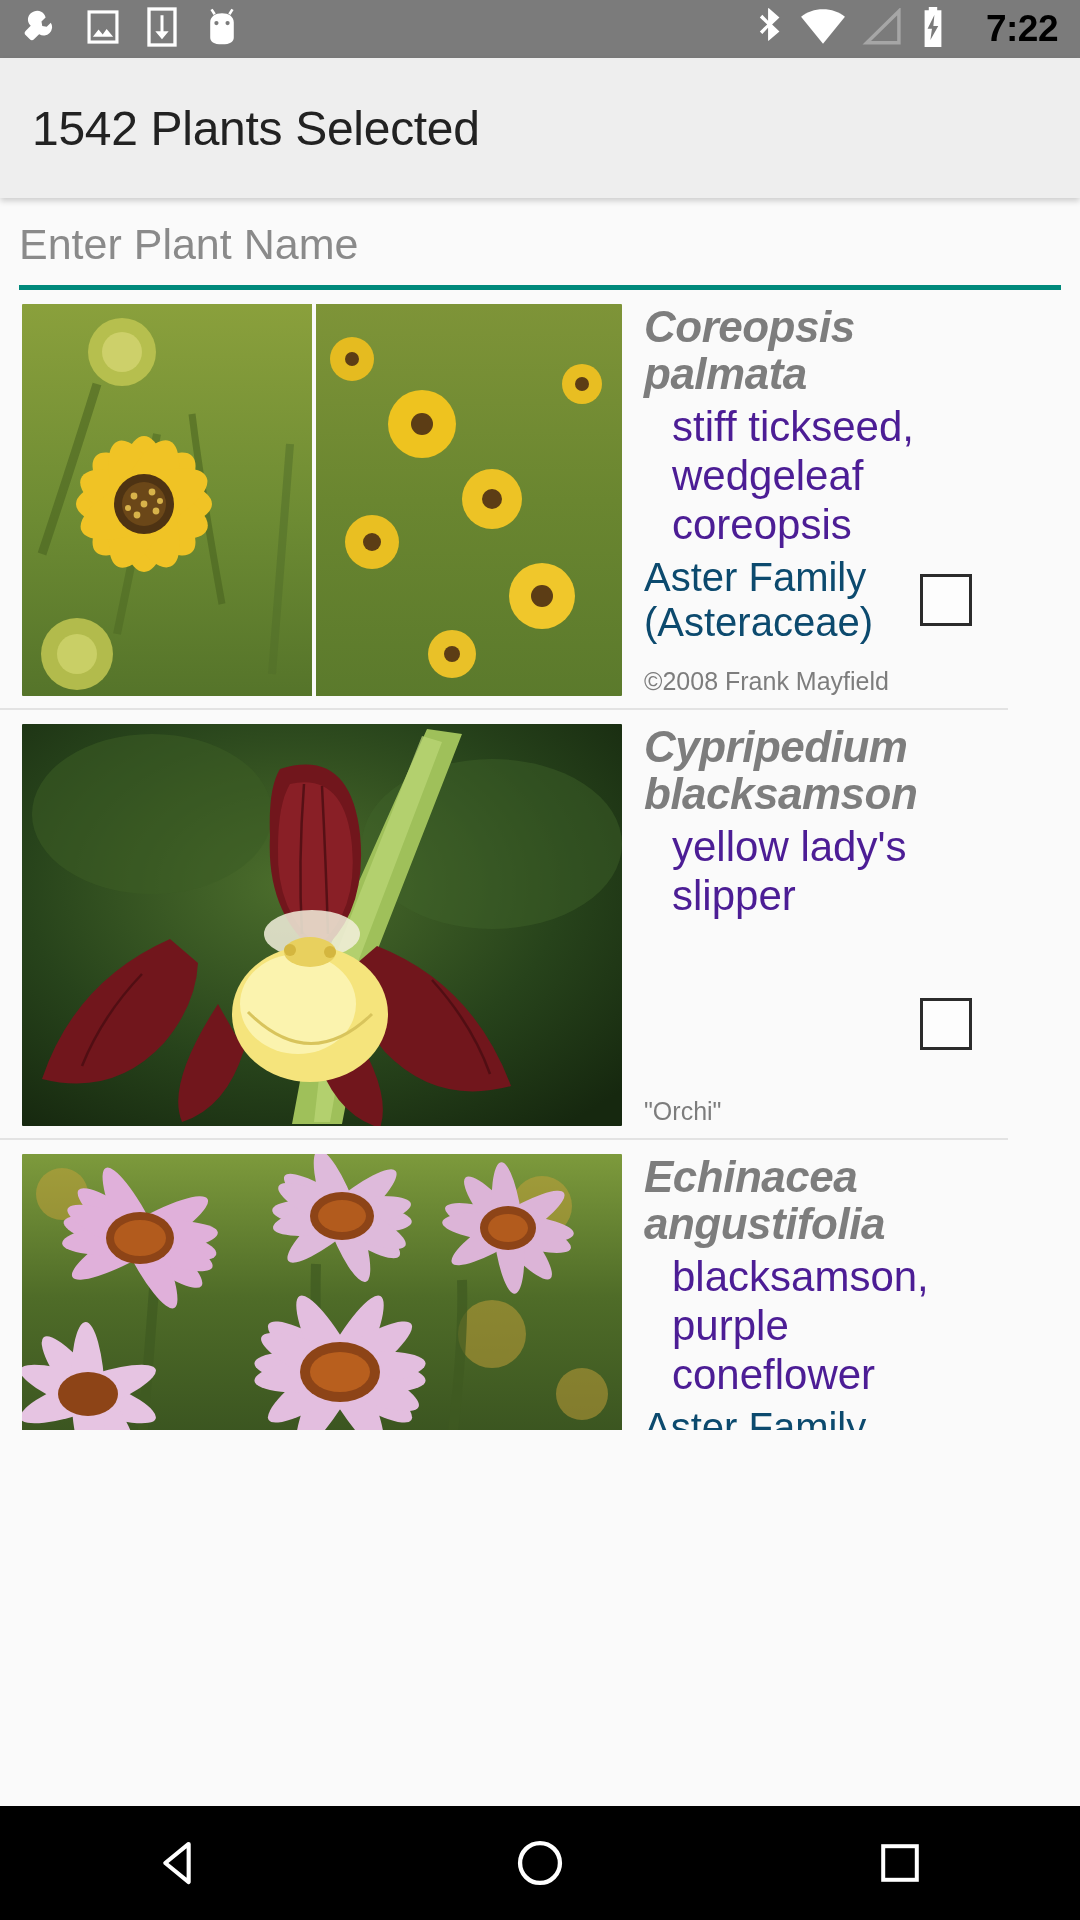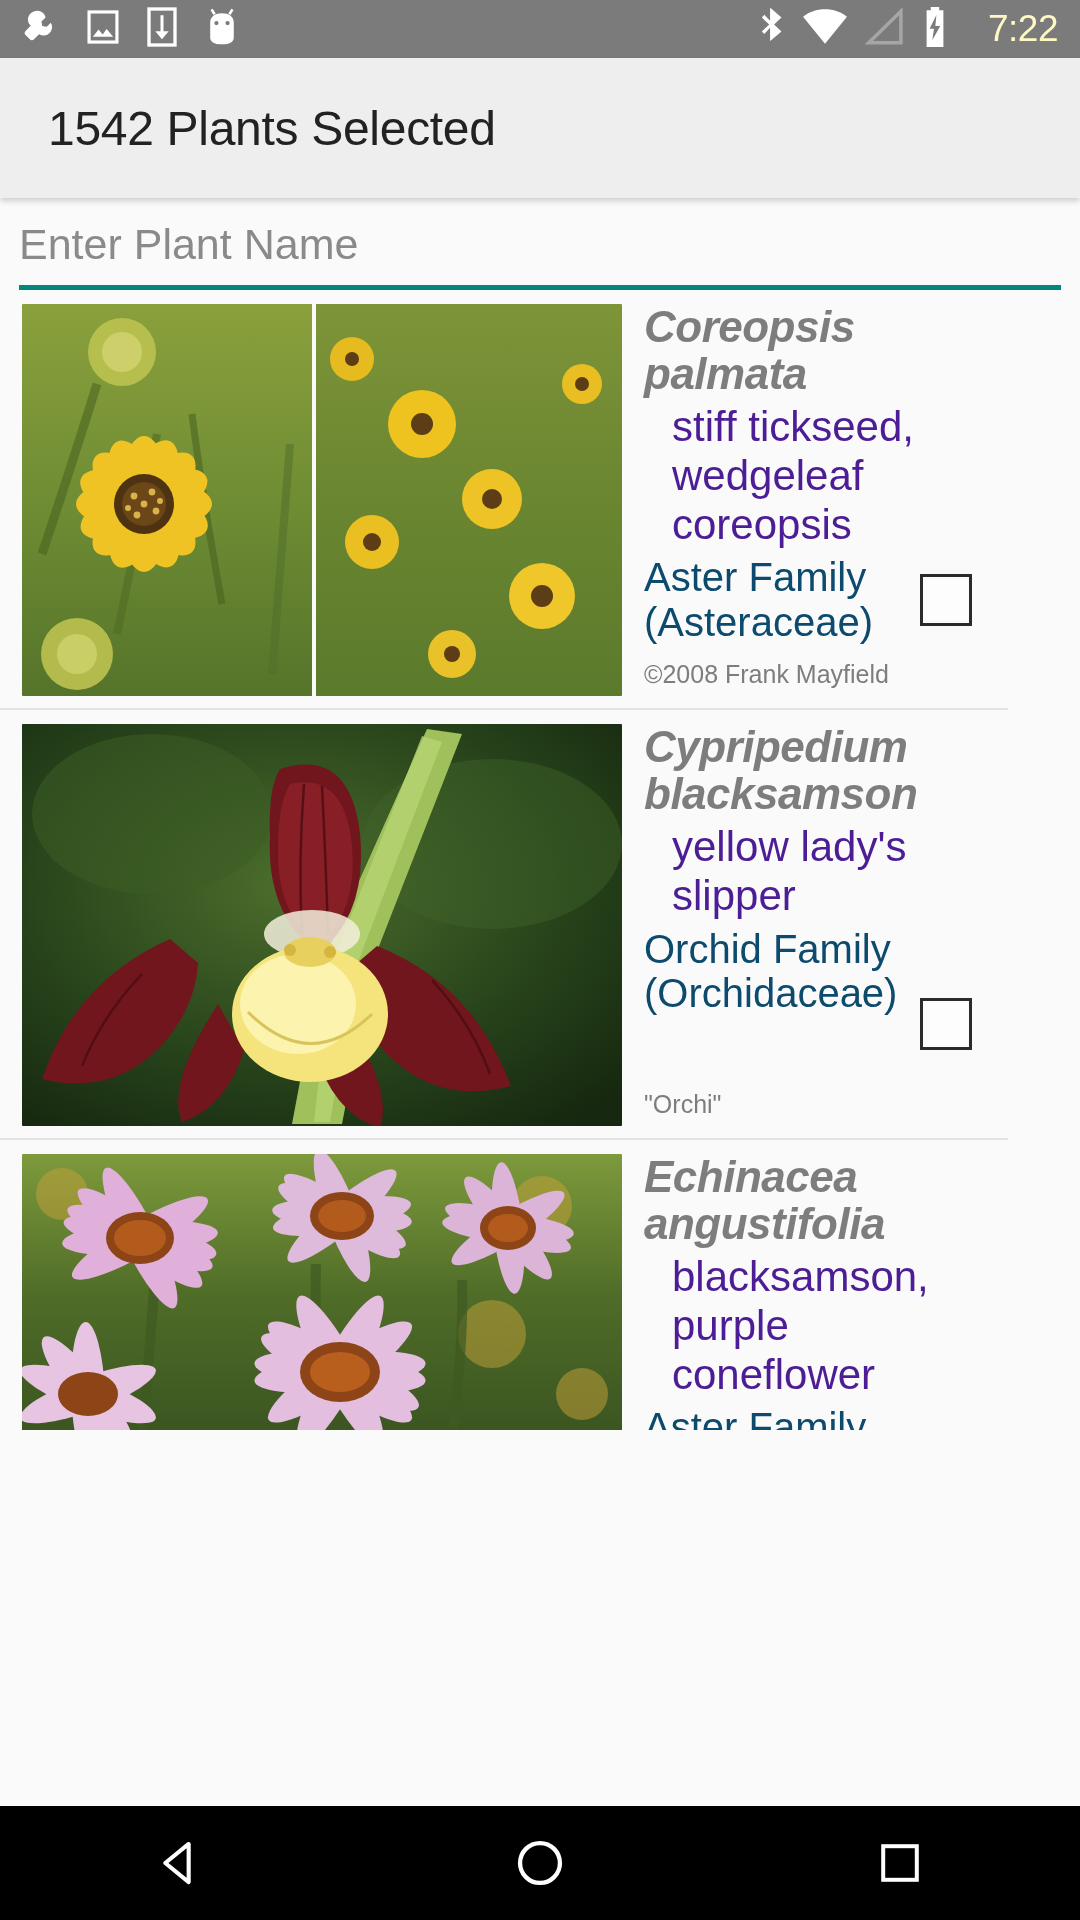--- a/index.html
+++ b/index.html
@@ -16,30 +16,30 @@
     height:58px; width:1080px;
     background:#7b7b7b;
     display:flex; align-items:center;
     padding:0 22px;
     position:relative;
   }
   #status-left{ display:flex; align-items:center; gap:26px; }
   #status-right{ display:flex; align-items:center; gap:16px; margin-left:auto; }
   .sicon{ display:block; }
   #clock{
-    color:#fef9c3; font-size:37px; font-weight:400;
+    color:#000000; font-size:37px; font-weight:700;
     letter-spacing:-0.5px; margin-left:22px;
   }
 
   
   #toolbar{
     height:140px; width:1080px;
     background:#eeeeee;
     display:flex; align-items:center;
-    padding:0 48px;
+    padding:0 32px;
     box-shadow:0 3px 6px rgba(0,0,0,0.18);
     position:relative; z-index:5;
   }
   #app-title{
     font-size:48px; font-weight:400; color:#222222;
     letter-spacing:-0.3px;
   }
 
   
   #search-wrap{
@@ -65,21 +65,21 @@
     width:1080px;
     background:#fafafa;
     height:1140px;
     overflow:hidden;
   }
   .plant-row{
     display:flex;
     width:1008px;
     border-bottom:2px solid #e3e3e3;
     background:#fafafa;
-    padding:14px 0 17px 0;
+    padding:14px 0 10px 0;
     position:relative;
   }
   .thumb{
     width:600px; min-width:600px;
     margin-left:22px;
     border-radius:1px;
     overflow:hidden;
     position:relative;
   }
   .thumb svg{ display:block; width:100%; height:100%; }
@@ -334,21 +334,20 @@
         <ellipse cx="288" cy="228" rx="26" ry="15" fill="#e8d05e"></ellipse>
         <g fill="#d4b63f">
             <circle cx="268" cy="226" r="6"></circle>
             <circle cx="308" cy="228" r="6"></circle>
           </g>
       </svg>
     </div>
     <div class="info">
       <div class="sci-name">Cypripedium blacksamson</div>
       <div class="common-name">yellow lady's slipper</div>
-      <div class="family">Orchid Family (Orchidaceae)</div>
       <div class="checkbox" style="top:274px;"></div>
       <div class="attrib">"Orchi"</div>
     </div>
   </div>
 
   <div class="plant-row" style="height:300px;border-bottom:none;">
     <div class="thumb" style="height:286px;">
       <svg viewBox="0 0 600 286" preserveAspectRatio="none">
         <defs>
           <linearGradient id="eg1" x1="0" y1="0" x2="0" y2="1">

